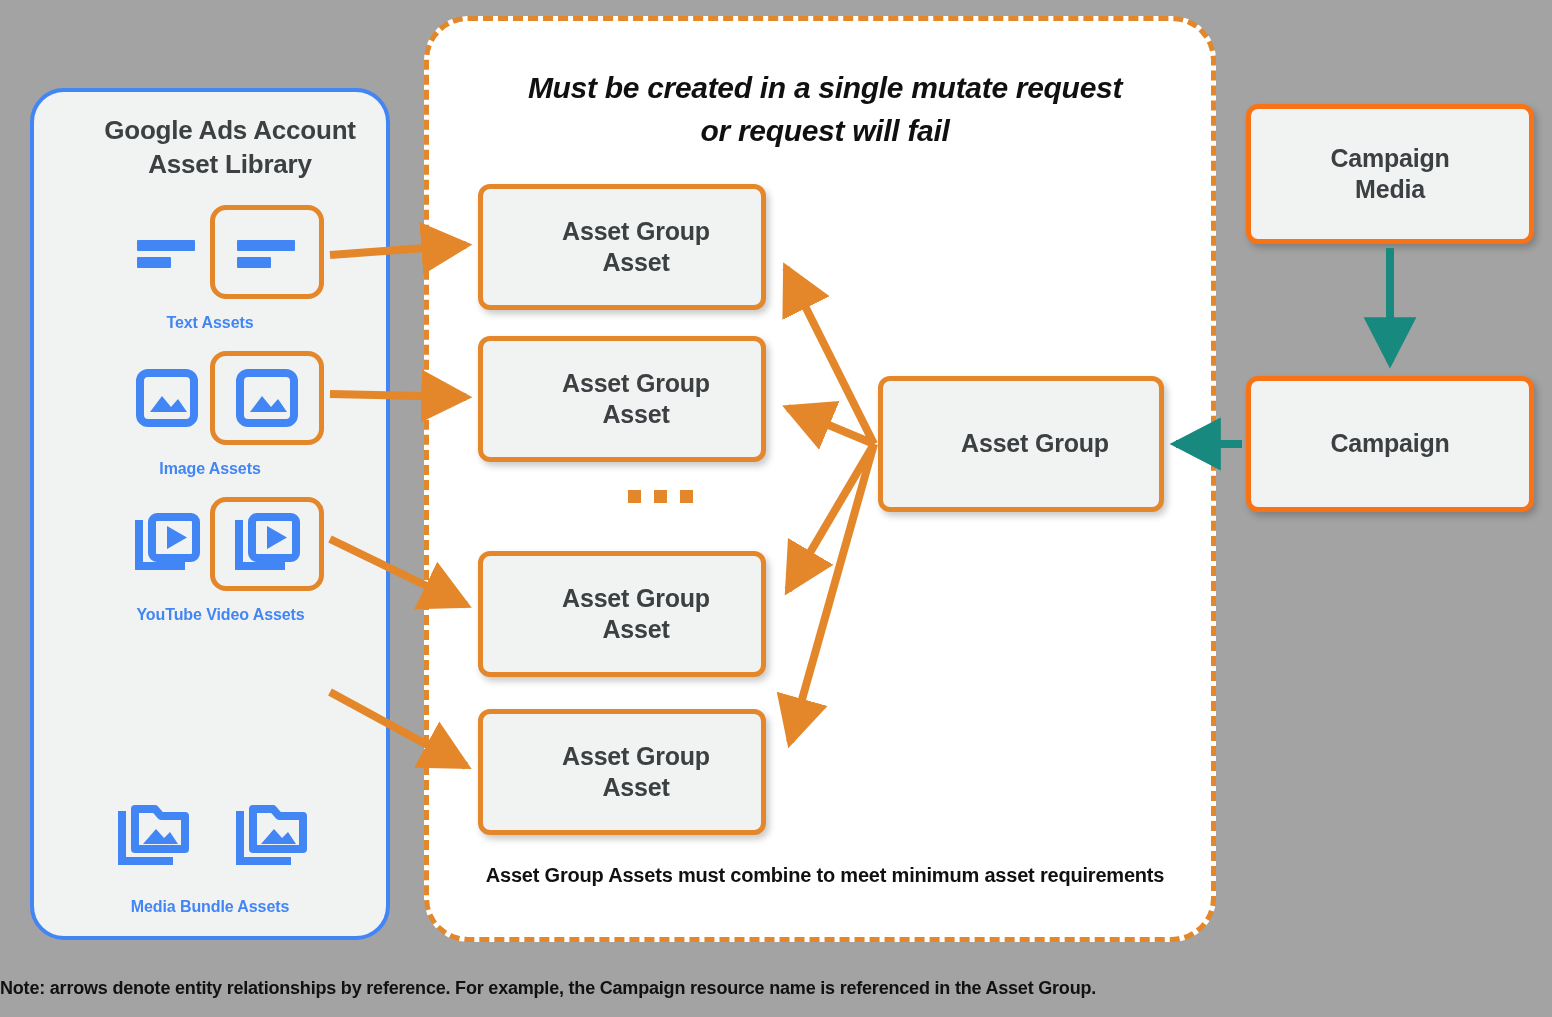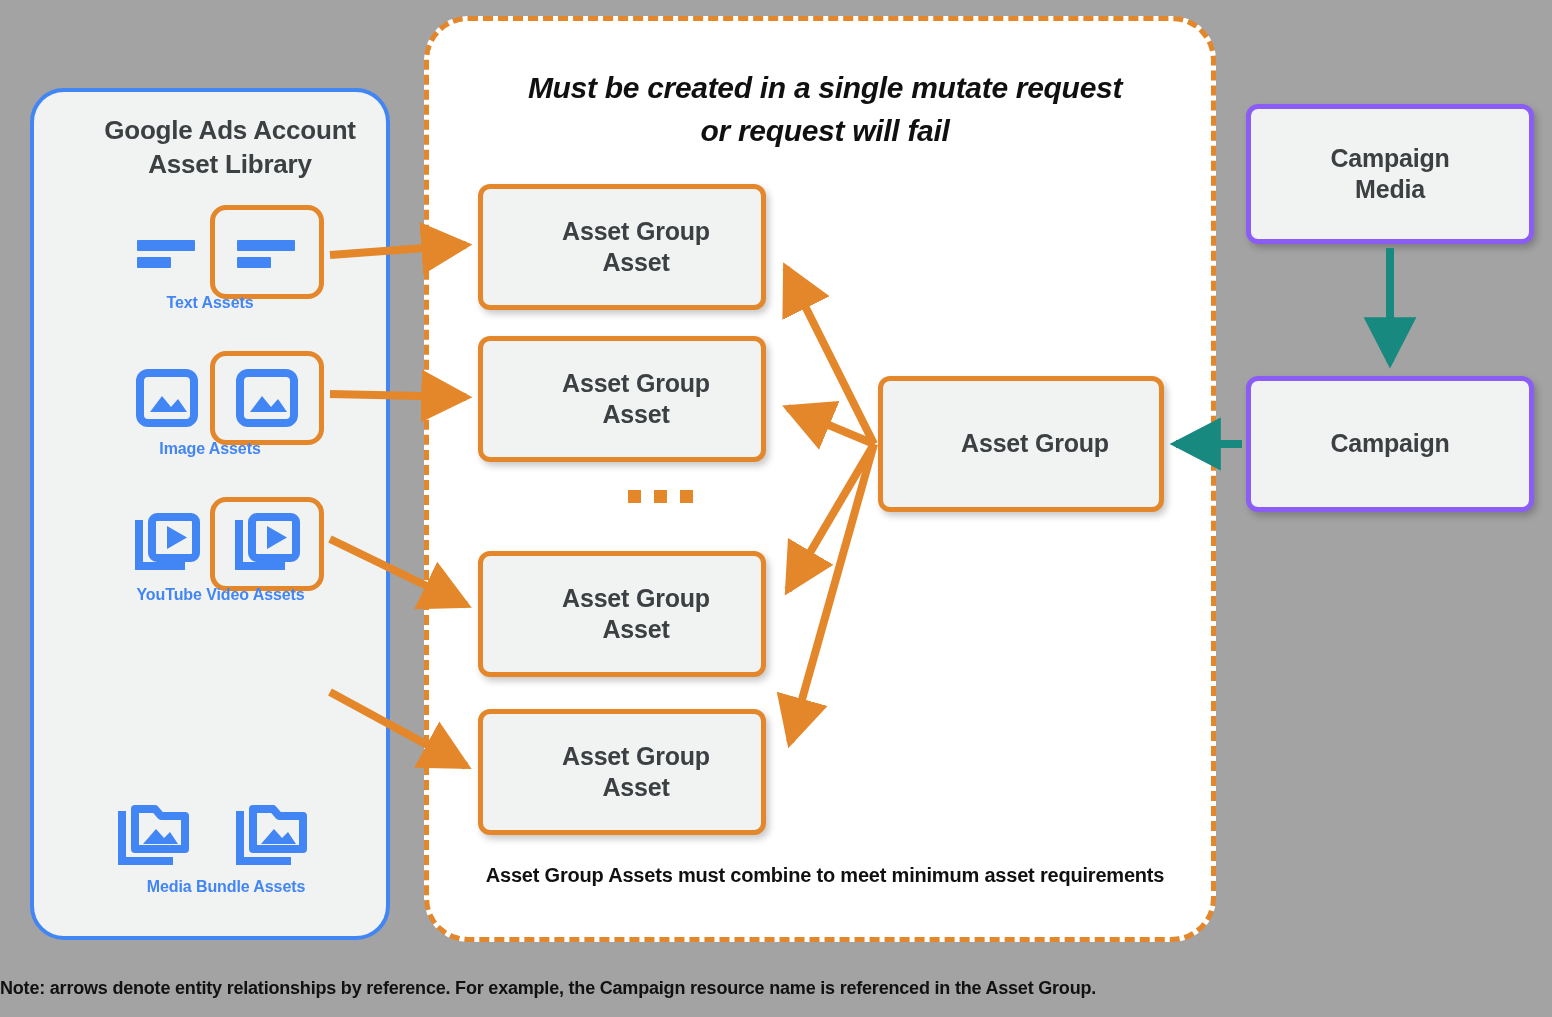--- a/index.html
+++ b/index.html
@@ -81,21 +81,21 @@
     width: 114px;
     height: 94px;
     left: 176px;
     top: -1px;
     background: transparent;
     box-sizing: border-box;
   }
   .asset-caption {
     position: absolute;
     left: 0;
-    top: 88px;
+    top: 108px;
     width: 100%;
     text-align: center;
     font-size: 16px;
     font-weight: bold;
     color: #4285f4;
     letter-spacing: -0.1px;
   }
 
   
   #mutate-container {
@@ -159,21 +159,21 @@
     align-items: center;
     justify-content: center;
     text-align: center;
     color: #3c4043;
     box-shadow: 3px 4px 7px rgba(0,0,0,0.22);
     z-index: 4;
     line-height: 1.25;
     letter-spacing: -0.2px;
   }
   .node.orange { border: 5px solid #e3872a; padding-left: 28px; }
-  .node.teal   { border: 5px solid #8b5cf6; }
+  .node.teal   { border: 5px solid #f97316; }
 
   .aga { width: 288px; height: 126px; left: 478px; font-size: 25px; font-weight: bold; }
   #aga-1 { top: 184px; }
   #aga-2 { top: 336px; }
   #aga-3 { top: 551px; }
   #aga-4 { top: 709px; }
 
   #asset-group-node {
     left: 878px; top: 376px; width: 286px; height: 136px;
     font-size: 25px; font-weight: bold;
@@ -275,21 +275,21 @@
             <path d="M6 12 L6 54 L48 54" fill="none" stroke="#4285f4" stroke-width="8" stroke-linecap="square"></path>
             <rect x="19" y="5" width="44" height="41" rx="5" fill="none" stroke="#4285f4" stroke-width="8"></rect>
             <path d="M34 14 L54 25.5 L34 37 Z" fill="#4285f4"></path>
           </svg>
         </div>
       </div>
       <div class="asset-caption">YouTube Video  Assets</div>
     </div>
 
 
-    <div class="asset-row" style="top:698px;padding-left:32px;">
+    <div class="asset-row" style="top:698px;">
       <div class="icon-pair">
         <div class="icon-slot" style="left:78px; top:4px; width:86px; height:84px;">
           <svg width="76" height="70" viewBox="0 0 76 70">
             <path d="M5 14 L5 60 L52 60" fill="none" stroke="#4285f4" stroke-width="8" stroke-linecap="square"></path>
             <path d="M18 8 L38 8 L44 15 L68 15 L68 48 L18 48 Z" fill="none" stroke="#4285f4" stroke-width="8" stroke-linejoin="round"></path>
             <path d="M26 43 L39 28 L47 37 L53 31 L61 43 Z" fill="#4285f4"></path>
           </svg>
         </div>
         <div class="icon-slot" style="left:196px; top:4px; width:86px; height:84px;">
           <svg width="76" height="70" viewBox="0 0 76 70">

